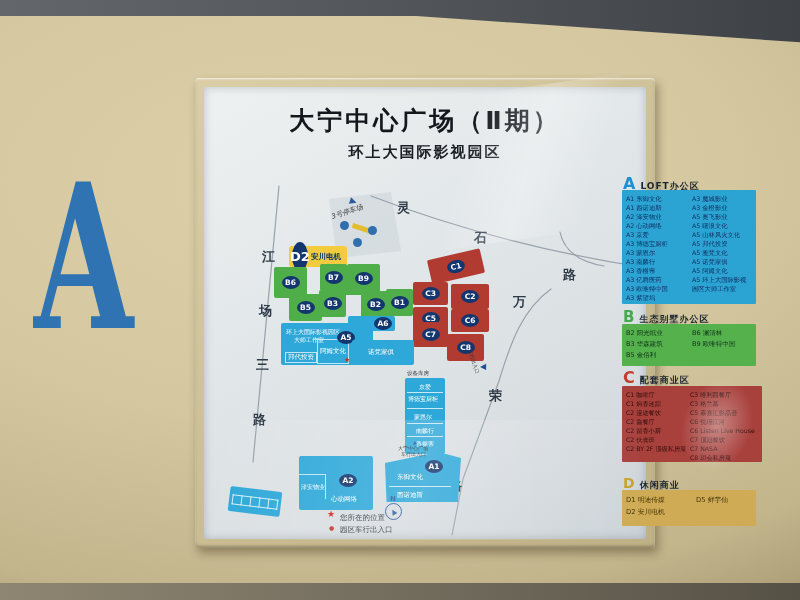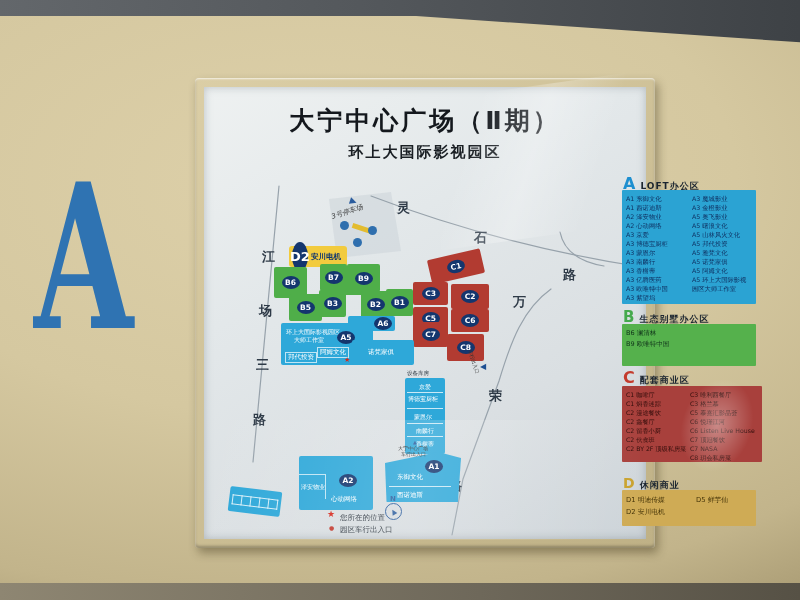--- a/index.html
+++ b/index.html
@@ -158,21 +158,21 @@
       <span class="oval">C8</span>
     </div>
 
   <div class="abs cyan" style="left:348px;top:316px;width:47px;height:15px;border-radius:2px">
     <span class="oval abs" style="left:26px;top:1px">A6</span>
   </div>
   <div class="abs cyan" style="left:281px;top:323px;width:92px;height:42px;border-radius:2px">
     <span class="wt" style="left:5px;top:6px;font-size:6px">环上大国际影视园区</span>
     <span class="wt" style="left:13px;top:14px;font-size:6px">大师工作室</span>
     <span class="wt" style="left:4px;top:29px;border:1px solid rgba(255,255,255,.7);padding:1px 2px">邦代投资</span>
-    <span class="wt" style="left:36px;top:24px;border:1px solid rgba(255,255,255,.7);padding:1px 2px">阿姆文化</span>
+    <span class="wt" style="left:36px;top:16px;border:1px solid rgba(255,255,255,.7);padding:8px 2px">阿姆文化</span>
     <span class="oval abs" style="left:56px;top:8px">A5</span>
   </div>
   <div class="abs cyan" style="left:352px;top:340px;width:62px;height:25px;border-radius:2px">
     <span class="wt" style="left:16px;top:9px">诺梵家俱</span>
   </div>
   <span class="abs" style="left:344px;top:356px;font-size:7px;color:#d6281c">★</span>
 
   <span class="tiny" style="left:407px;top:371px;color:#3c4750">设备库房</span>
   <div class="abs cyan" style="left:405px;top:378px;width:40px;height:76px;border-radius:2px">
     <span class="wt" style="left:14px;top:6px;font-size:6px">京爱</span>
@@ -251,20 +251,25 @@
         <div class="lg-item">A5 环上大国际影视</div>
         <div class="lg-item">园区大师工作室</div>
       </div>
   </div>
 
   <div class="lg-head" style="left:623px;top:310px">
     <span class="lg-letter" style="color:#45a94d;font-size:15px">B</span>
     <span class="lg-title">生态别墅办公区</span>
   </div>
   <div class="lg-box lg-b" style="left:622px;top:324px;width:134px;height:42px">
+    <div class="lg-col" style="width:62px">
+        <div class="lg-item">B2 阳光纸业</div>
+        <div class="lg-item">B3 华森建筑</div>
+        <div class="lg-item">B5 金佰利</div>
+      </div>
     <div class="lg-col">
         <div class="lg-item">B6 澜清林</div>
         <div class="lg-item">B9 欧唯特中国</div>
       </div>
   </div>
 
   <div class="lg-head" style="left:623px;top:370px">
     <span class="lg-letter" style="color:#c43b2d">C</span>
     <span class="lg-title">配套商业区</span>
   </div>

